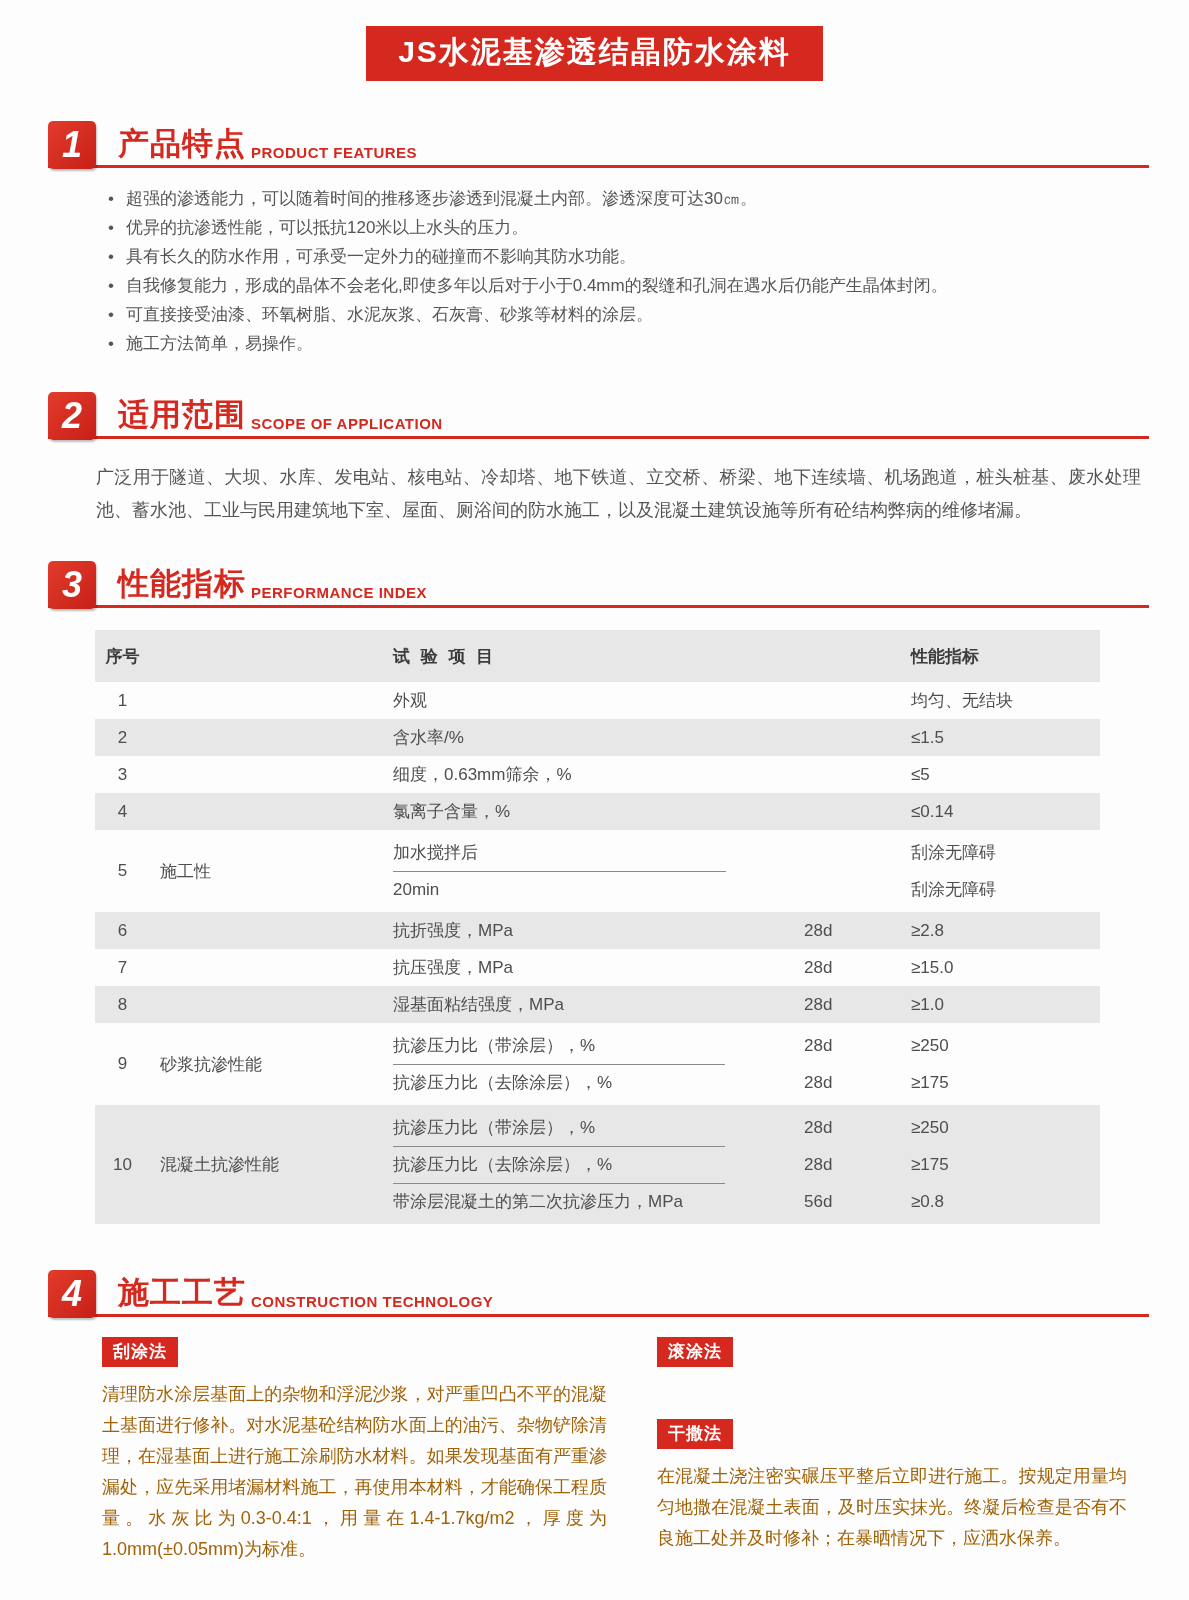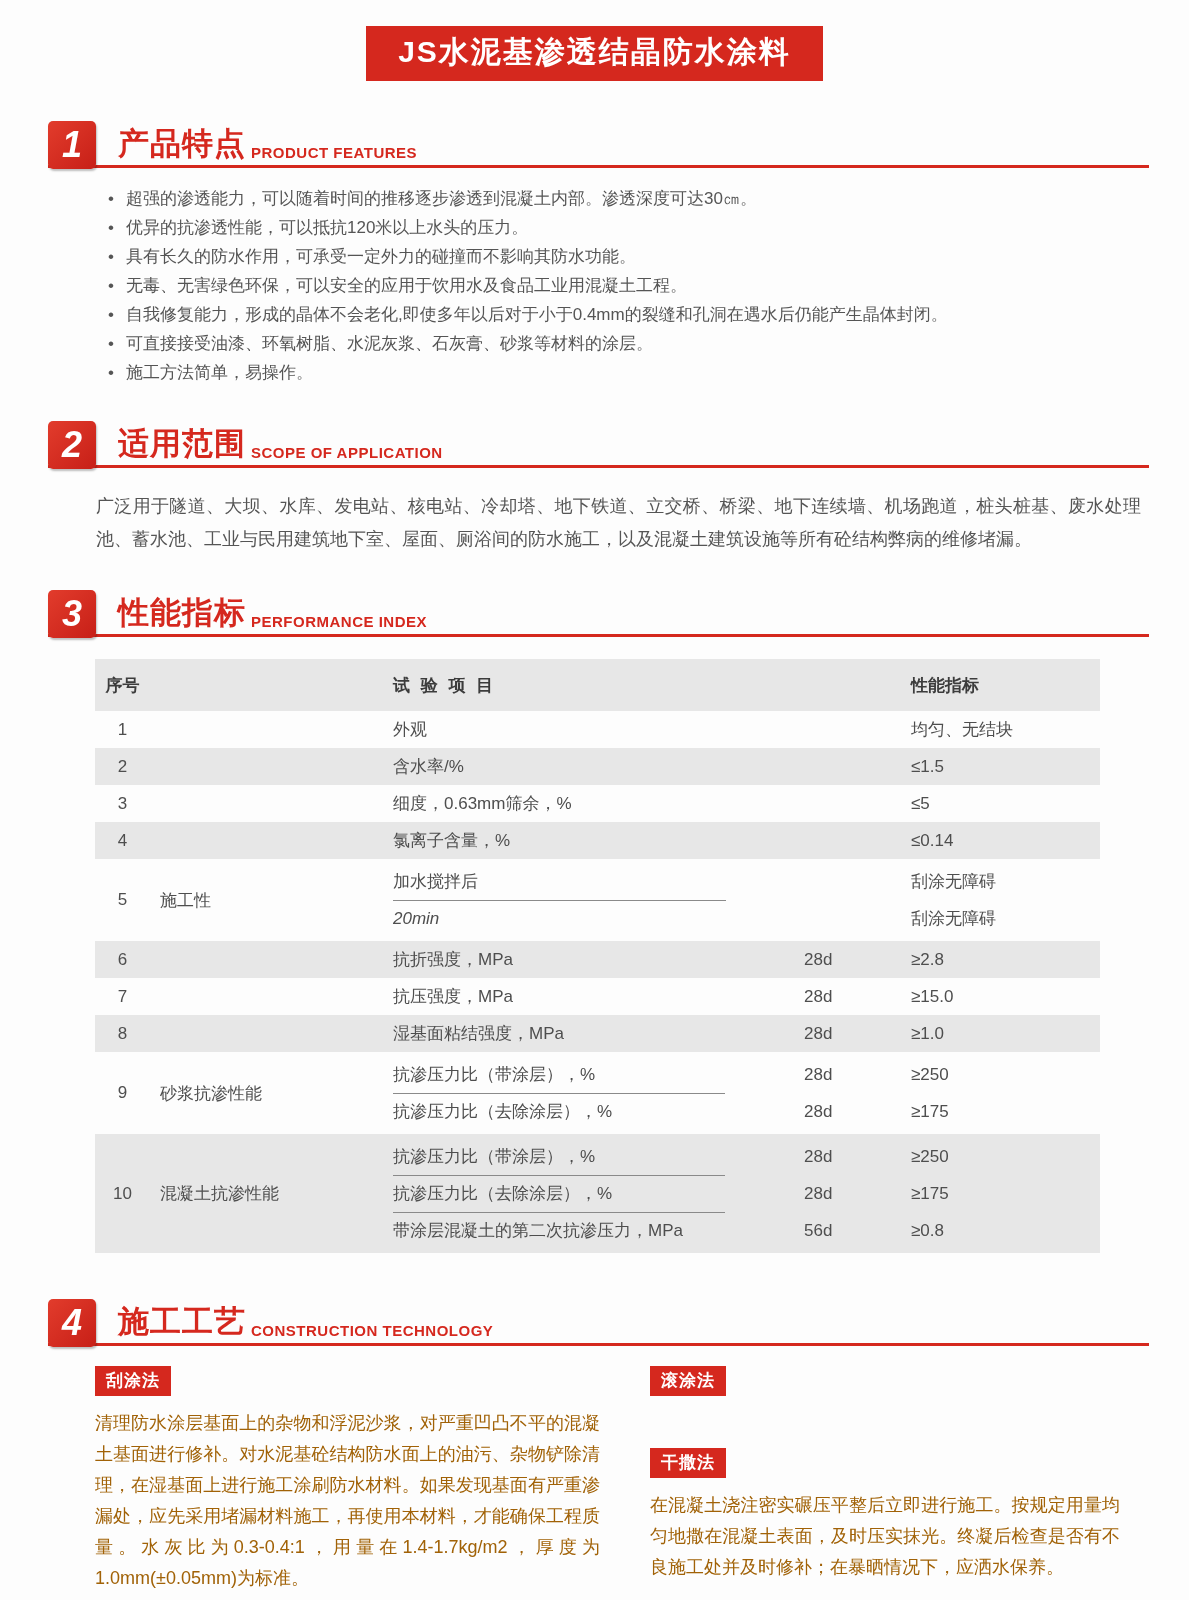--- a/index.html
+++ b/index.html
@@ -37,21 +37,21 @@
   .cell-val { padding-left:16px; }
   .head .cell-item { letter-spacing:3px; }
   
   .prow.multi { grid-auto-rows:37px; padding:4px 0; }
   .prow.multi .cell-no, .prow.multi .cell-cat { grid-row:1 / span var(--n); }
   .subline { border-bottom:1px solid #8a8a8a; width:78%; height:0; margin-left:18px; grid-column:3 / 4; align-self:center; }
   .subline.wide { grid-column:3 / 5; width:64%; }
 
   
   .construct { display:flex; margin:20px 48px 0 95px; gap:50px; }
-  .c-col-left { width:505px; flex:0 0 auto; }
+  .c-col-left { width:505px; flex:0 0 auto;margin-left:7px; }
   .c-col-right { width:470px; flex:0 0 auto; }
   .badge { display:inline-block; background:#d5281e; color:#fff; font-size:17px; font-weight:bold; padding:3px 11px 4px; letter-spacing:1px; }
   .c-text { margin-top:12px; font-size:18px; line-height:31px; color:#a16207; text-align:justify; }
   .badge-gap { margin-top:52px; }
 
   .mt40 { margin-top:40px; } .mt34 { margin-top:34px; } .mt46 { margin-top:46px; }
 </style>
 </head>
 <body>
 
@@ -63,21 +63,20 @@
 
   <div class="sec-header mt40">
     <div class="sec-num">1</div>
     <div class="sec-cn">产品特点</div>
     <div class="sec-en">PRODUCT FEATURES</div>
   </div>
   <ul class="bullets">
     <li>超强的渗透能力，可以随着时间的推移逐步渗透到混凝土内部。渗透深度可达30㎝。</li>
     <li>优异的抗渗透性能，可以抵抗120米以上水头的压力。</li>
     <li>具有长久的防水作用，可承受一定外力的碰撞而不影响其防水功能。</li>
-    <li>无毒、无害绿色环保，可以安全的应用于饮用水及食品工业用混凝土工程。</li>
     <li>自我修复能力，形成的晶体不会老化,即使多年以后对于小于0.4mm的裂缝和孔洞在遇水后仍能产生晶体封闭。</li>
     <li>可直接接受油漆、环氧树脂、水泥灰浆、石灰膏、砂浆等材料的涂层。</li>
     <li>施工方法简单，易操作。</li>
   </ul>
 
   <div class="sec-header mt34">
     <div class="sec-num">2</div>
     <div class="sec-cn">适用范围</div>
     <div class="sec-en">SCOPE OF APPLICATION</div>
   </div>
@@ -127,21 +126,21 @@
       <div class="cell-val">≤0.14</div>
     </div>
 
     <div class="prow multi" style="--n:2">
       <div class="cell-no">5</div>
       <div class="cell-cat">施工性</div>
       <div class="cell-item">加水搅拌后</div>
       <div class="cell-age"></div>
       <div class="cell-val">刮涂无障碍</div>
       <div class="subline wide" style="grid-row:2; height:1px; align-self:start;"></div>
-      <div class="cell-item" style="grid-row:2; grid-column:3;font-style:italic;">20min</div>
+      <div class="cell-item" style="grid-row:2; grid-column:3;">20min</div>
       <div class="cell-age" style="grid-row:2; grid-column:4;"></div>
       <div class="cell-val" style="grid-row:2; grid-column:5;">刮涂无障碍</div>
     </div>
 
     <div class="prow simple stripe">
       <div class="cell-no">6</div>
         <div class="cell-cat"></div>
       <div class="cell-item">抗折强度，MPa</div>
       <div class="cell-age">28d</div>
       <div class="cell-val">≥2.8</div>

